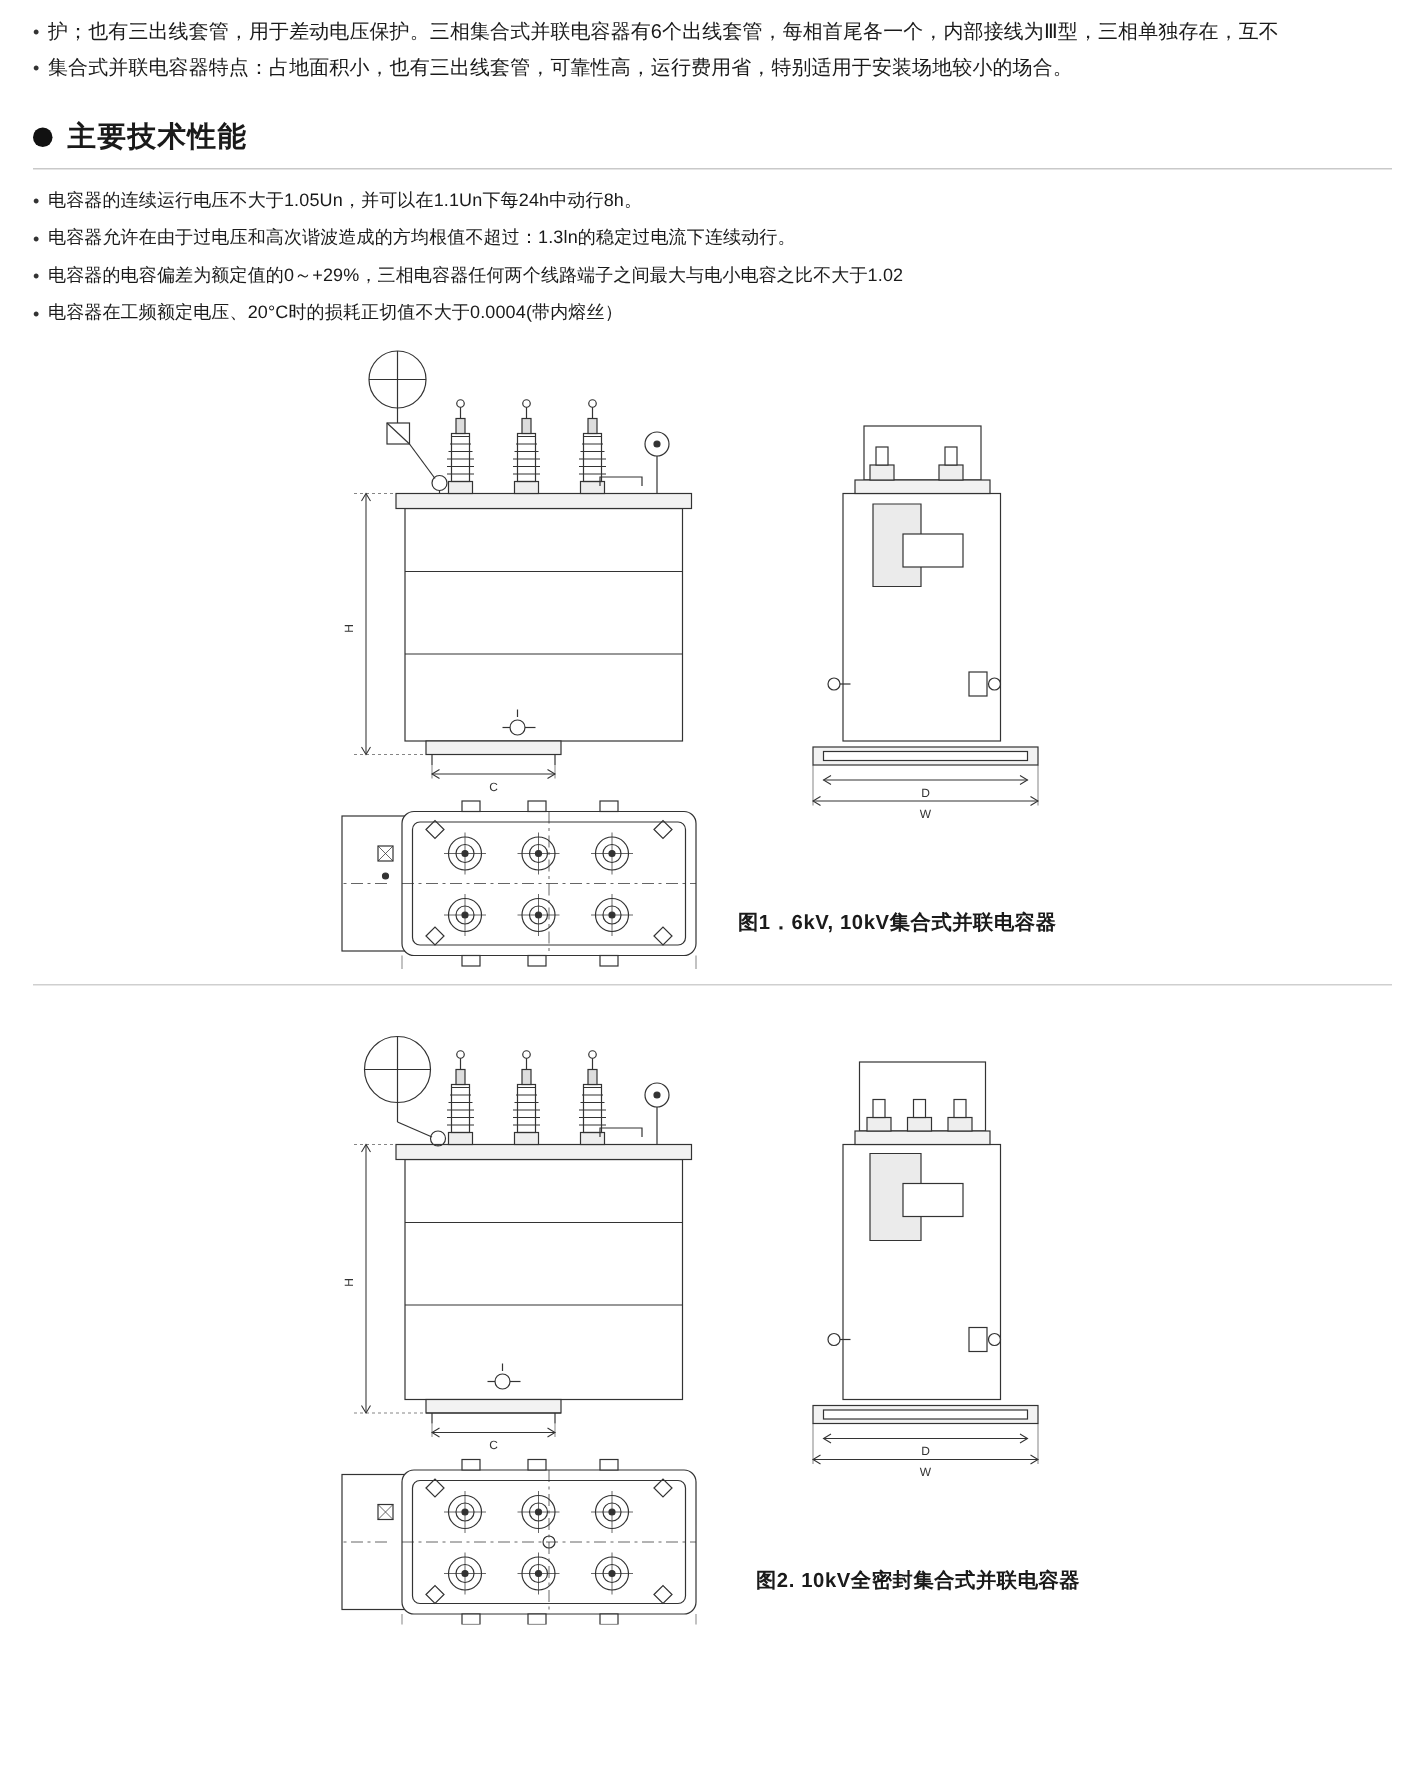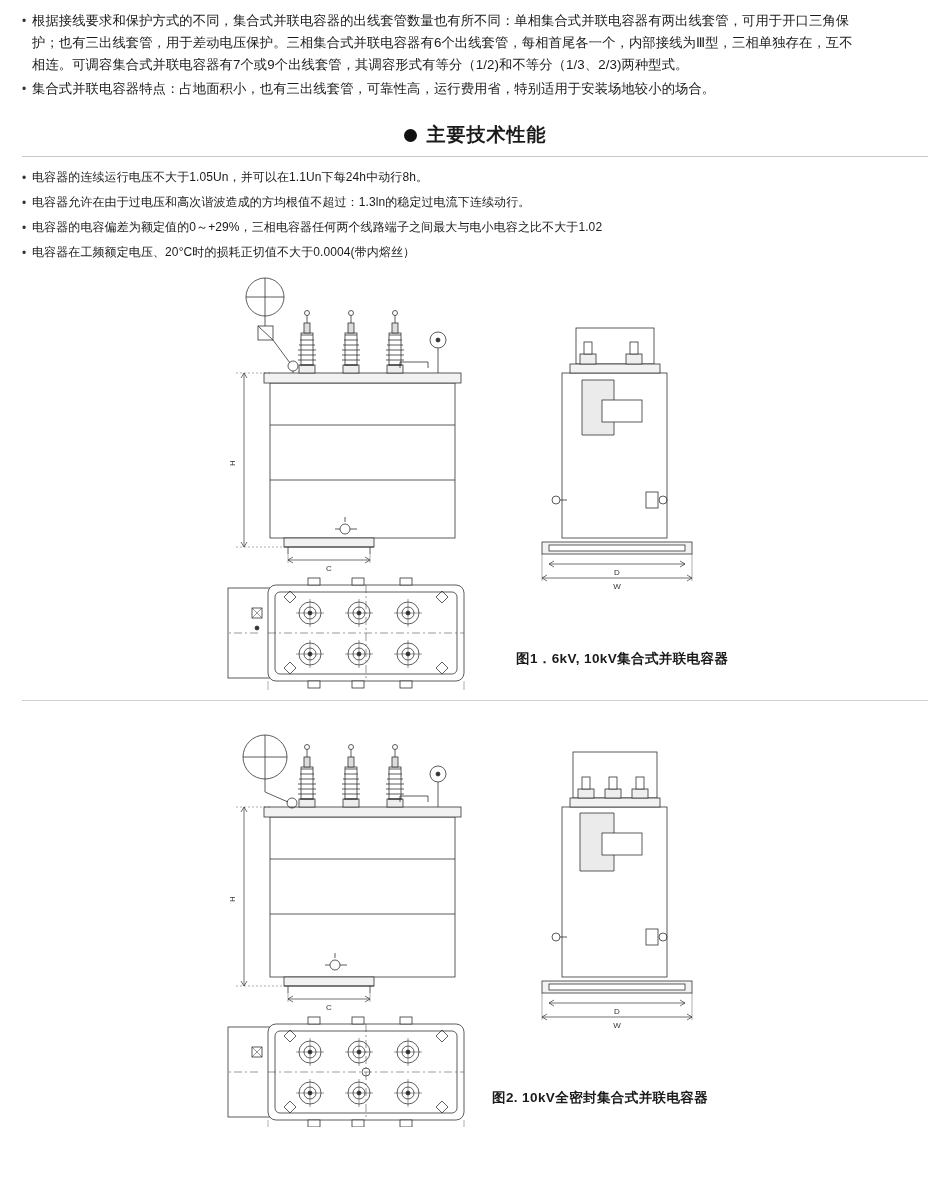--- a/index.html
+++ b/index.html
@@ -48,21 +48,20 @@
   }
   .btext .ind {
     display: block;
   }
   
   .section-head {
     display: flex;
     align-items: center;
     margin-top: 22px;
     margin-bottom: 4px;
-    justify-content: center;
   }
   .section-bullet {
     width: 13px;
     height: 13px;
     border-radius: 50%;
     background: #111;
     margin-right: 10px;
     flex: 0 0 auto;
   }
   .section-title {
@@ -103,23 +102,21 @@
 </style>
 </head>
 <body>
 
 <div class="page">
 
   <div class="intro">
     <div class="bullet-row">
       <div class="dot">•</div>
       <div class="btext">
-        <span class="ind">根据接线要求和保护方式的不同，集合式并联电容器的出线套管数量也有所不同：单相集合式并联电容器有两出线套管，可用于开口三角保</span>
         <span class="ind">护；也有三出线套管，用于差动电压保护。三相集合式并联电容器有6个出线套管，每相首尾各一个，内部接线为Ⅲ型，三相单独存在，互不</span>
-        <span class="ind">相连。可调容集合式并联电容器有7个或9个出线套管，其调容形式有等分（1/2)和不等分（1/3、2/3)两种型式。</span>
       </div>
     </div>
     <div class="bullet-row">
       <div class="dot">•</div>
       <div class="btext">
         <span class="ind">集合式并联电容器特点：占地面积小，也有三出线套管，可靠性高，运行费用省，特别适用于安装场地较小的场合。</span>
       </div>
     </div>
   </div>
 
@@ -348,21 +345,21 @@
 
       <g fill="#333" font-size="8">
         <text x="213" y="193" text-anchor="middle" transform="rotate(-90 213 193)">H</text>
         <text x="307" y="301" text-anchor="middle">C</text>
         <text x="595" y="305" text-anchor="middle">D</text>
         <text x="595" y="319" text-anchor="middle">W</text>
         <text x="344" y="435" text-anchor="middle">L</text>
       </g>
     </svg>
 
-    <div class="fig-caption" style="position:absolute; left:494px; top:380px;">图1．6kV, 10kV集合式并联电容器</div>
+    <div class="fig-caption" style="position:absolute; left:470px; top:380px;">图1．6kV, 10kV集合式并联电容器</div>
   </div>
 
   <div class="divider-wide" style="margin-top:10px;"></div>
 
   <div class="figure-block" style="margin-top:6px;">
     <svg width="906" height="420" viewBox="0 0 906 420" style="display:block;">
       <g stroke="#333" fill="none" stroke-width="0.8">
 
         <rect x="248" y="110" width="185" height="160" fill="#fff"></rect>
         <rect x="242" y="100" width="197" height="10" fill="#f2f2f2"></rect>
@@ -536,16 +533,16 @@
 
       <g fill="#333" font-size="8">
         <text x="213" y="192" text-anchor="middle" transform="rotate(-90 213 192)">H</text>
         <text x="307" y="303" text-anchor="middle">C</text>
         <text x="595" y="307" text-anchor="middle">D</text>
         <text x="595" y="321" text-anchor="middle">W</text>
         <text x="344" y="437" text-anchor="middle">L</text>
       </g>
     </svg>
 
-    <div class="fig-caption" style="position:absolute; left:470px; top:382px;">图2. 10kV全密封集合式并联电容器</div>
+    <div class="fig-caption" style="position:absolute; left:482px; top:382px;">图2. 10kV全密封集合式并联电容器</div>
   </div>
 
 </div>
 
 </body></html>

